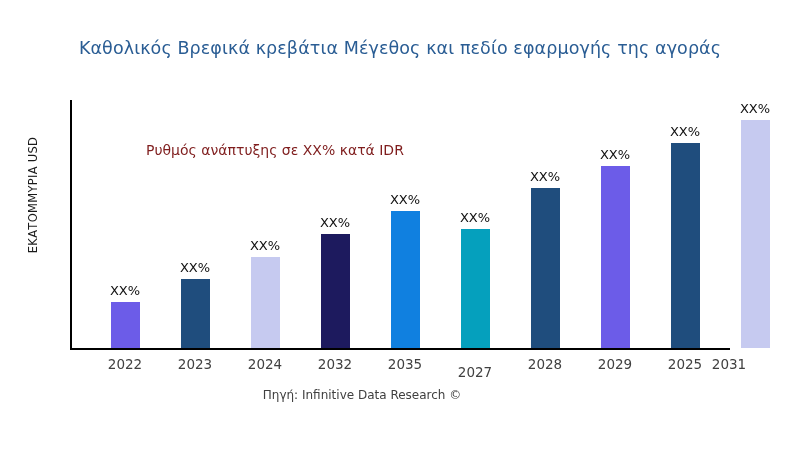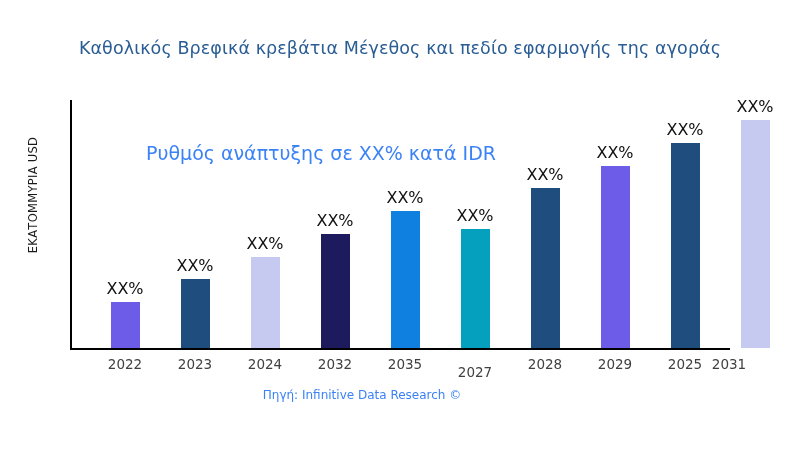--- a/index.html
+++ b/index.html
@@ -81,32 +81,32 @@
     position: absolute;
     bottom: 1.6px;
     width: 29px;
   }
   .bar-value {
     position: absolute;
     bottom: 100%;
     left: 50%;
     transform: translateX(-50%);
     margin-bottom: 4px;
-    font-size: 16px;
+    font-size: 13px;
     color: #111111;
     white-space: nowrap;
     font-family: "DejaVu Sans", "Liberation Sans", sans-serif;
   }
   
   .annotation {
     position: absolute;
     left: 146px;
     top: 142px;
-    font-size: 19px;
-    color: #3b82f6;
+    font-size: 14px;
+    color: #7f1d1d;
     white-space: nowrap;
   }
   
   .xticks {
     position: absolute;
     left: 70px;
     top: 356px;
     width: 712px;
     height: 22px;
   }
@@ -119,21 +119,21 @@
     color: #404040;
   }
   
   .source {
     position: absolute;
     left: 0;
     top: 388px;
     width: 724px;
     text-align: center;
     font-size: 12px;
-    color: #3b82f6;
+    color: #404040;
   }
 </style>
 </head>
 <body>
 
 <div id="chart-root">
 
   <div class="chart-title">Καθολικός Βρεφικά κρεβάτια Μέγεθος και πεδίο εφαρμογής της αγοράς</div>
 
   <div class="ylabel-wrap">

